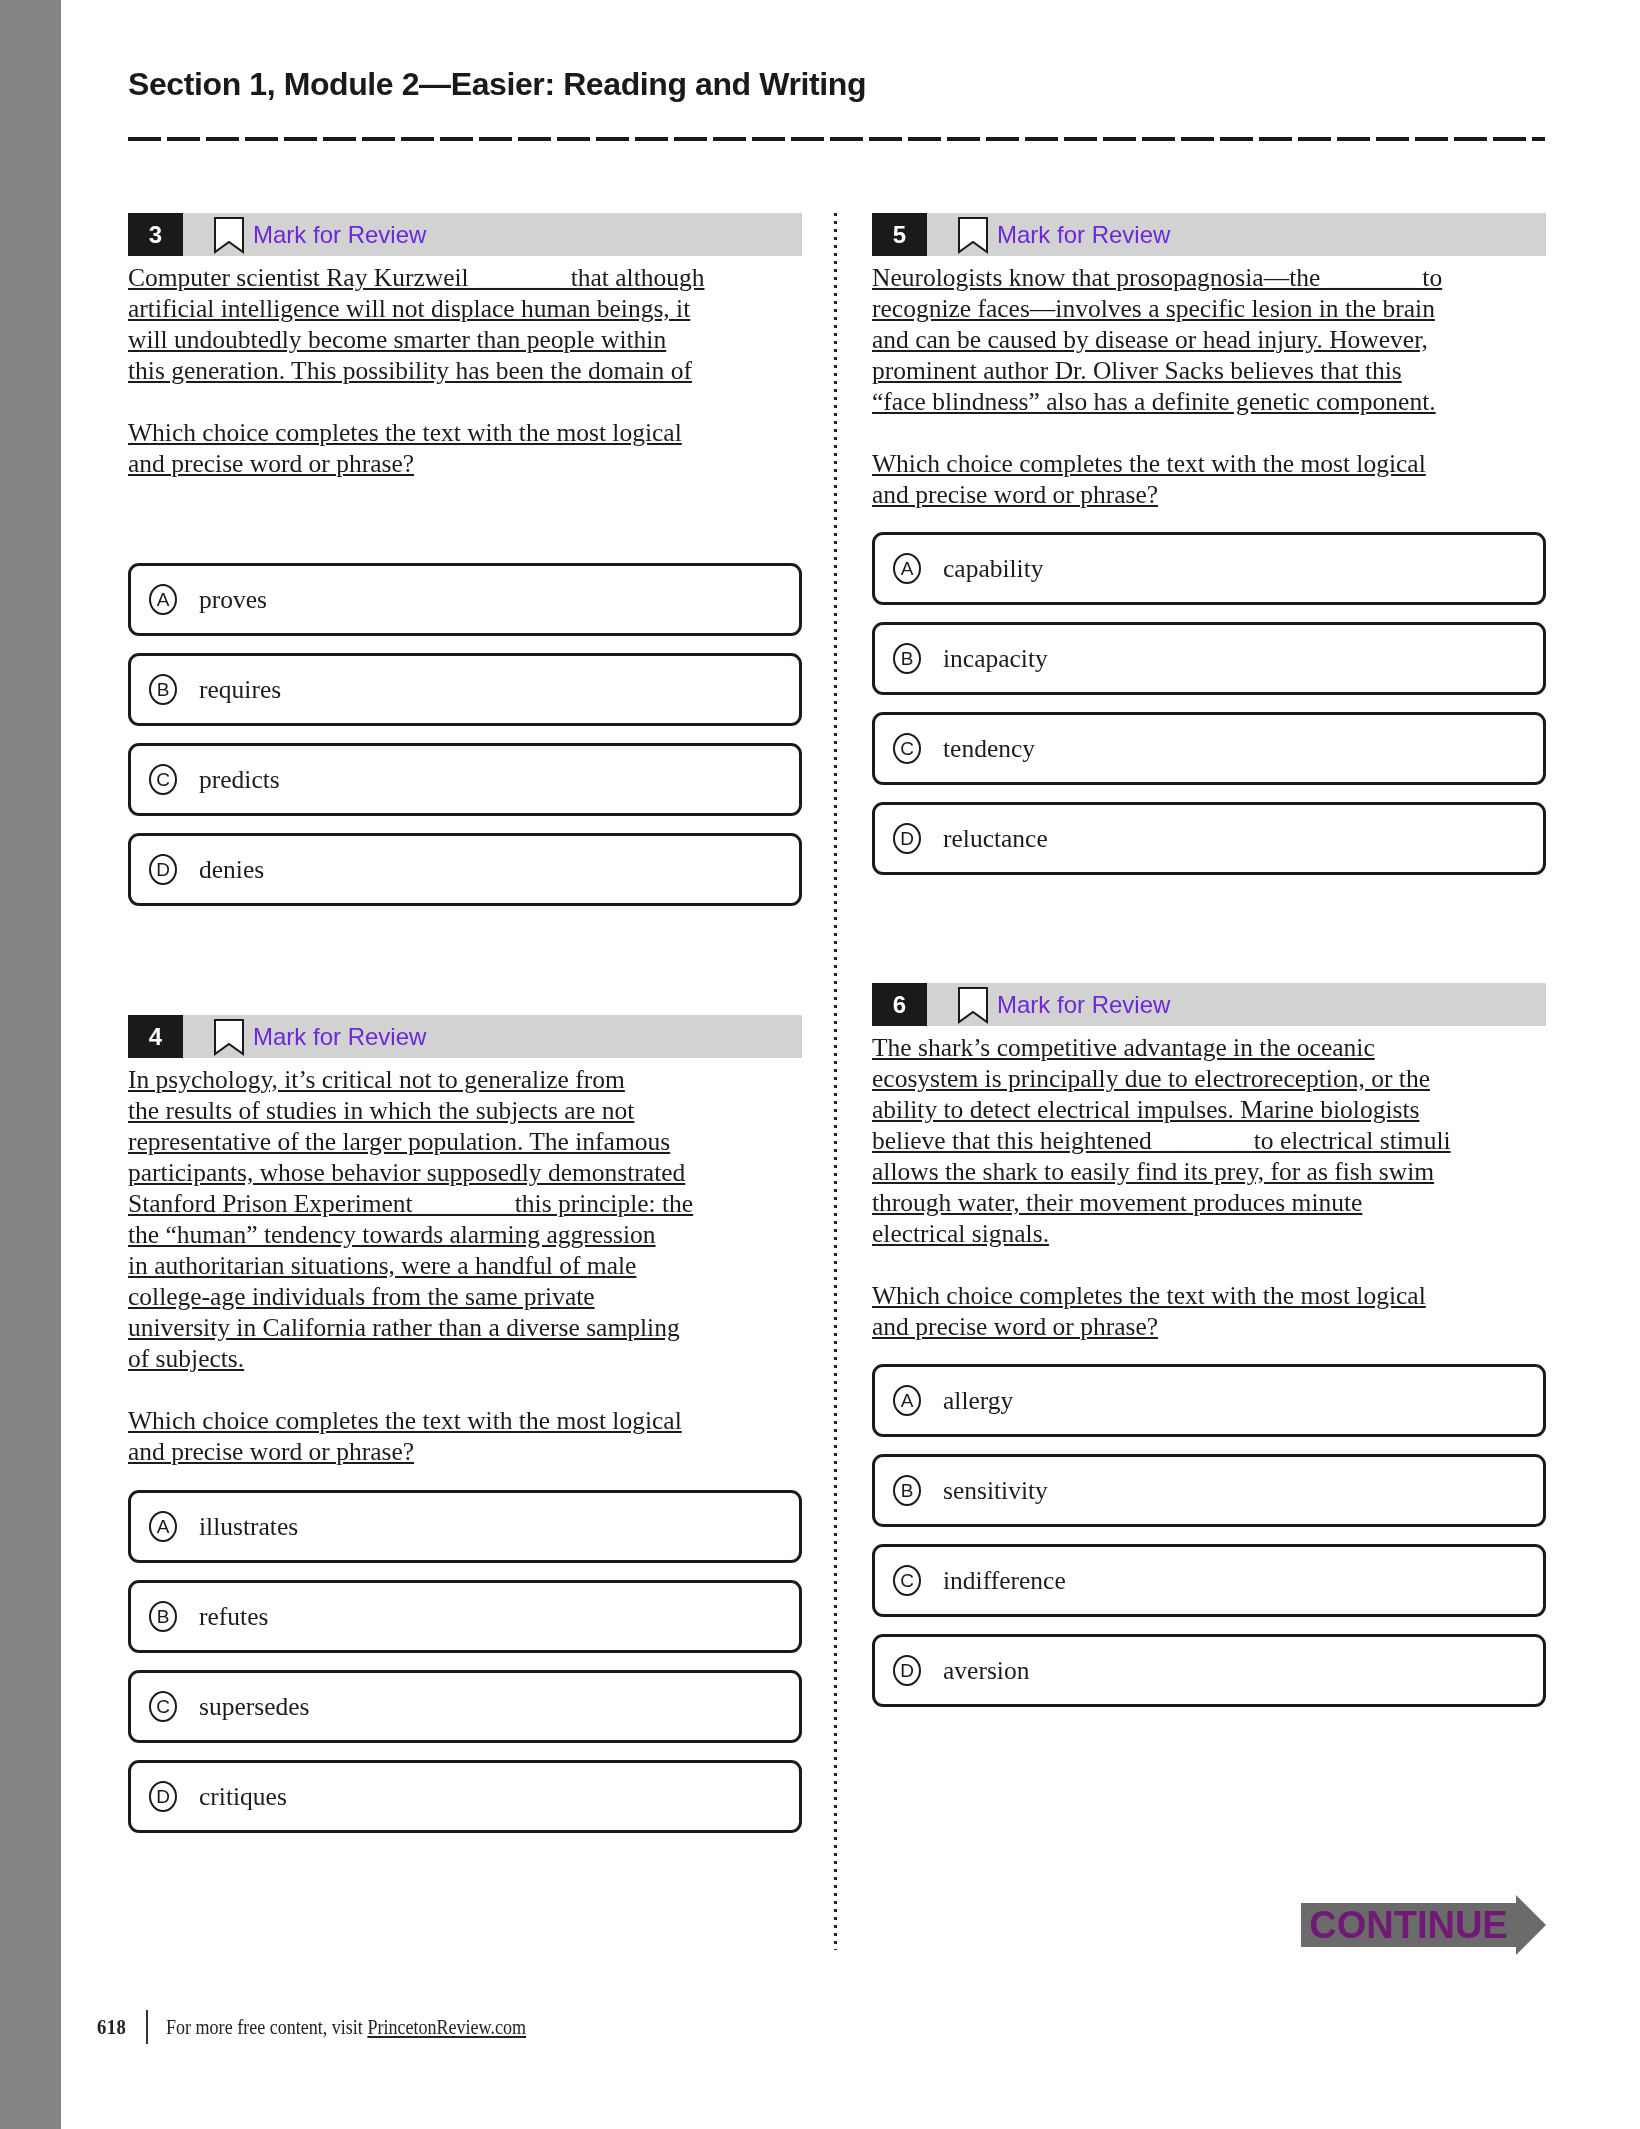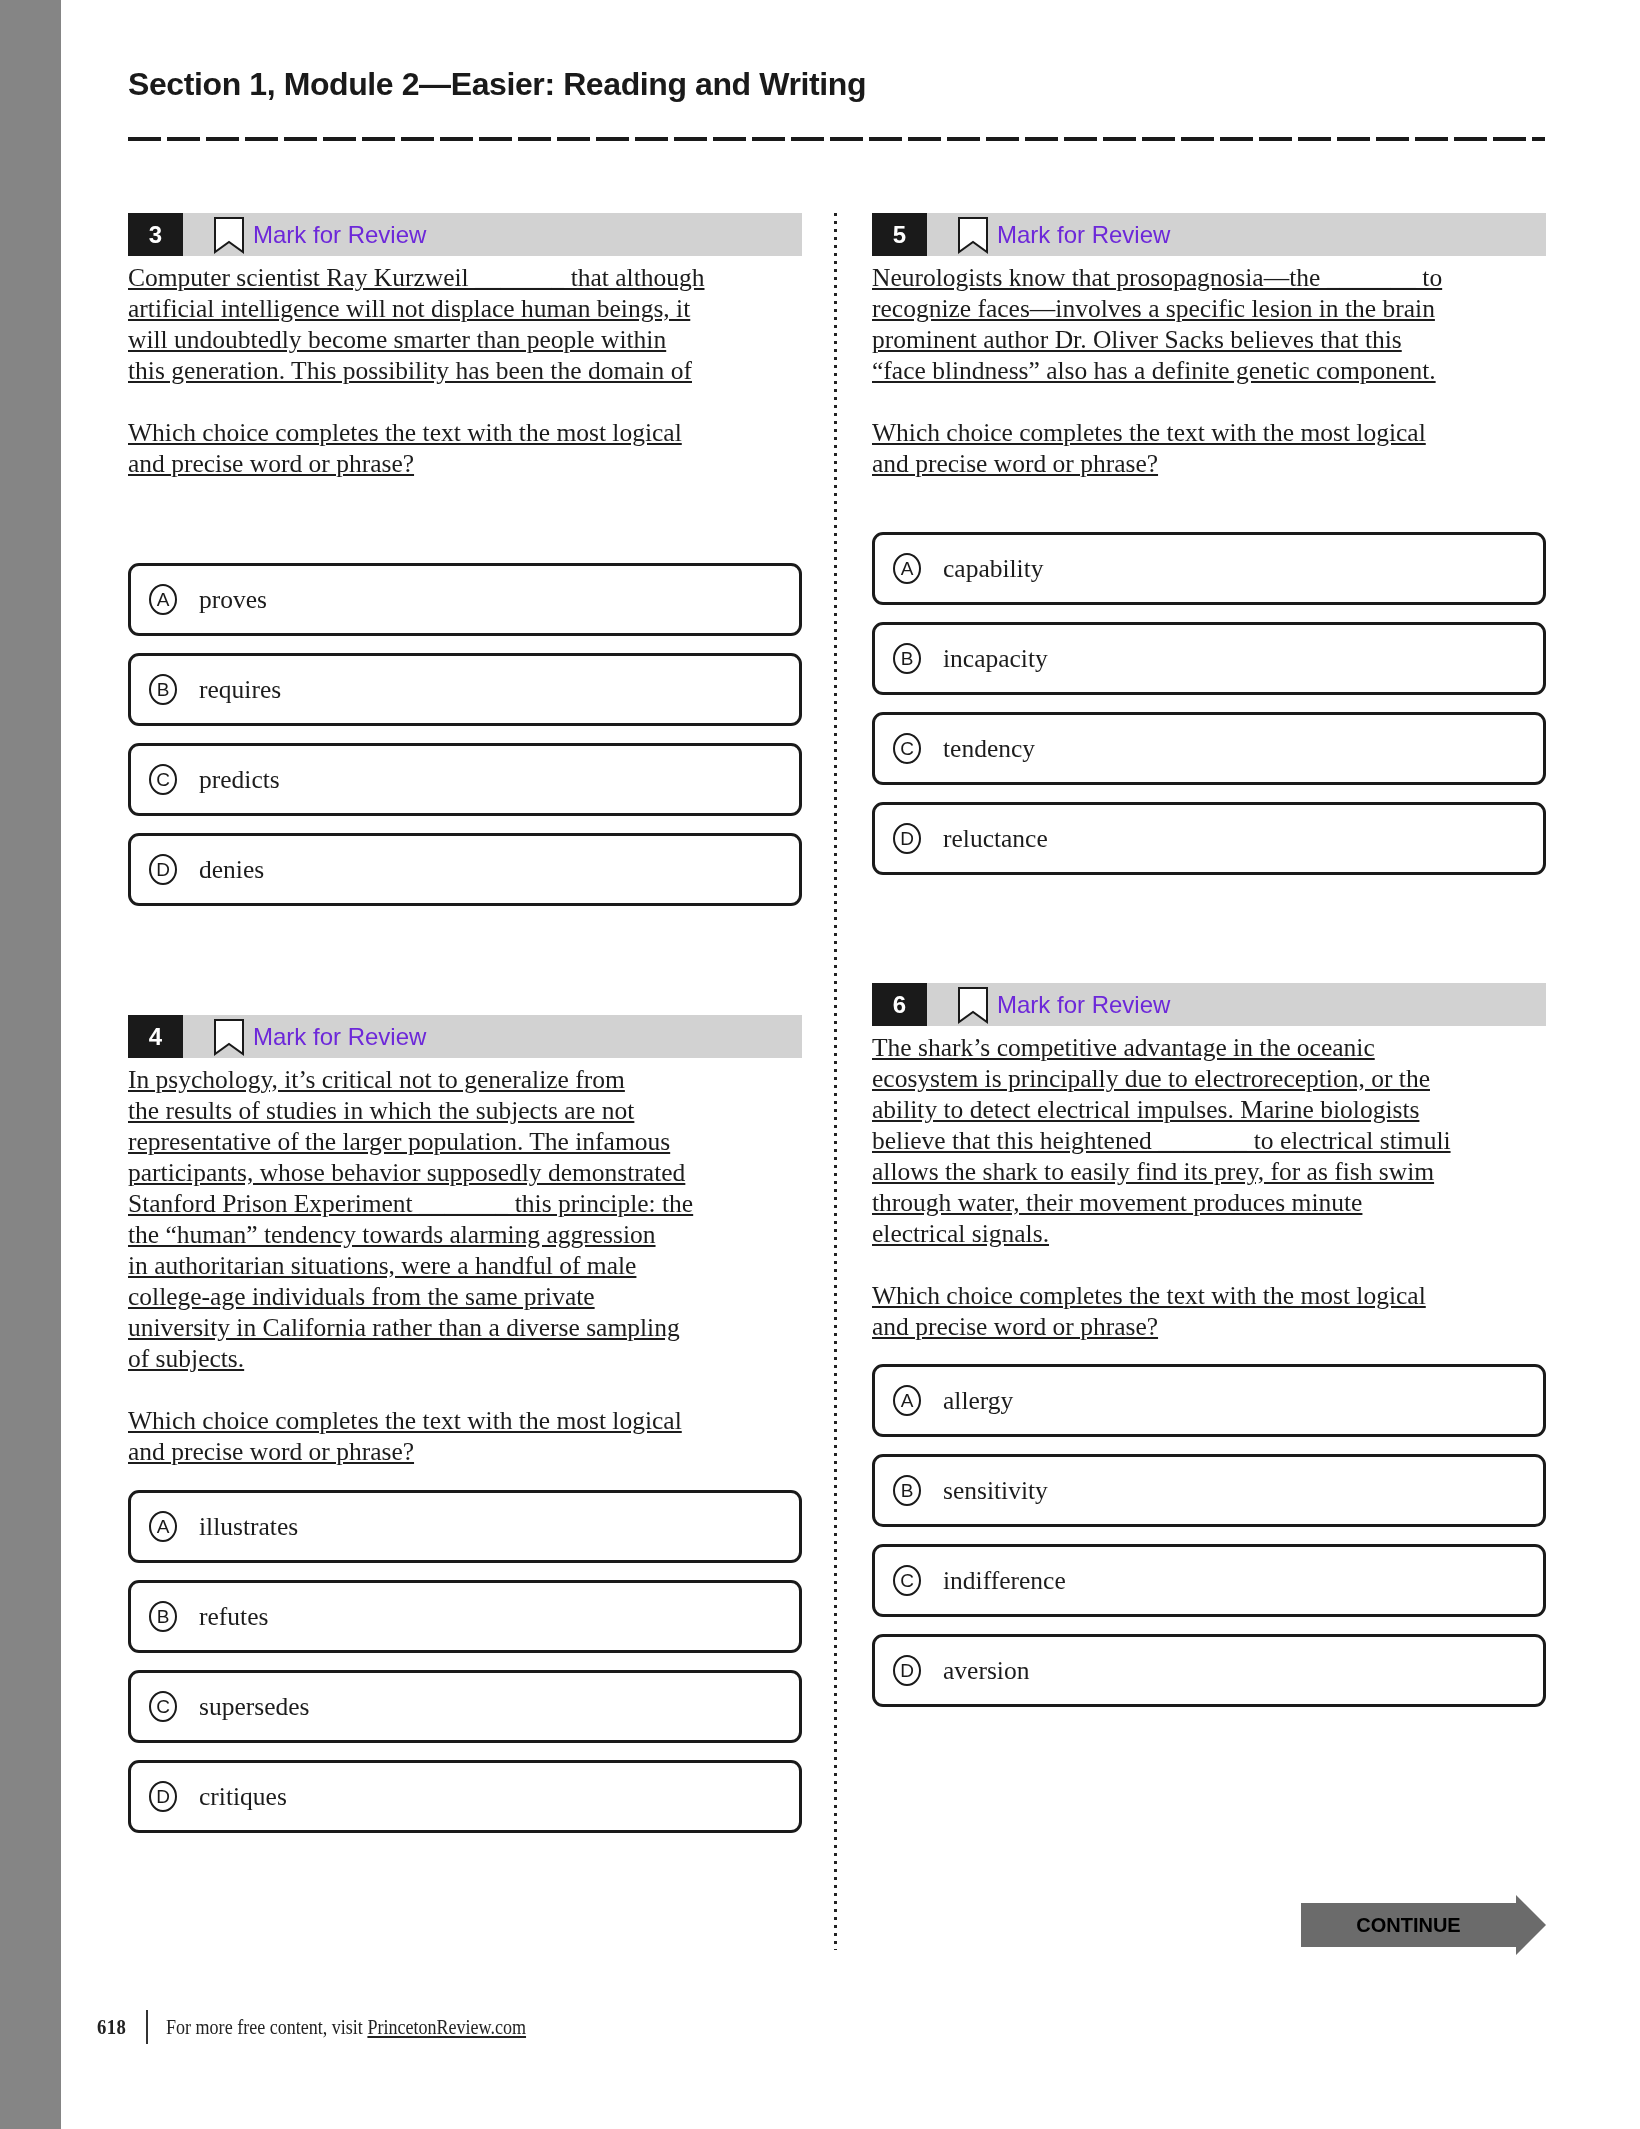--- a/index.html
+++ b/index.html
@@ -50,21 +50,21 @@
     width: 28px; height: 31px; margin-left: 18px; border: 2.5px solid #1a1a1a; border-radius: 50%;
     display: flex; align-items: center; justify-content: center;
     font-family: "Liberation Sans", sans-serif; font-size: 19px; color: #1a1a1a; box-sizing: border-box;
   }
   .choice-text { margin-left: 22px; font-size: 25.5px; }
   .continue-button { position: absolute; left: 1301px; top: 1895px; width: 245px; height: 60px; cursor: pointer; }
   .continue-button svg { position: absolute; left: 0; top: 0; }
   .continue-label {
     position: absolute; left: 0; top: 8px; width: 215px; height: 44px;
     display: flex; align-items: center; justify-content: center;
-    font-family: "Liberation Sans", sans-serif; font-weight: bold; font-size: 20px; color: #000000;
+    font-family: "Liberation Sans", sans-serif; font-weight: bold; font-size: 38px; color: #701a75;
   }
   .footer { position: absolute; left: 97px; top: 2009px; height: 35px; display: flex; align-items: center;
     font-family: Liberation Serif, serif; color: #222; }
   .page-number { font-weight: bold; font-size: 22px; letter-spacing: 0.5px; transform: scaleX(0.85); transform-origin: left center; }
   .footer-sep { width: 2px; height: 34px; background: #333; margin-left: 14px; margin-right: 18px; }
   .footer-text { font-size: 22px; transform: scaleX(0.82); transform-origin: left center; white-space: nowrap; }
   .footer-link { text-decoration: underline; color: #222; }
 </style>
 </head>
 <body>
@@ -168,20 +168,21 @@
     <div class="mark-review">
       <svg class="bookmark-icon" viewBox="0 0 32 38">
         <path d="M2 2 H30 V36 L16 26 L2 36 Z" fill="#fff" stroke="#1a1a1a" stroke-width="2"></path>
       </svg>
       <span class="mark-label">Mark for Review</span>
     </div>
   </div>
   <div class="passage">
     <span class="line">Neurologists know that prosopagnosia—the _______ to</span>
     <span class="line">recognize faces—involves a specific lesion in the brain</span>
+    <span class="line">and can be caused by disease or head injury. However,</span>
     <span class="line">prominent author Dr. Oliver Sacks believes that this</span>
     <span class="line">“face blindness” also has a definite genetic component.</span>
   </div>
   <div class="prompt">
     <span class="line">Which choice completes the text with the most logical</span>
     <span class="line">and precise word or phrase?</span>
   </div>
   <div class="choices" style="top:319px;">
     <div class="choice" style="top:0px;">
       <span class="choice-letter">A</span>

